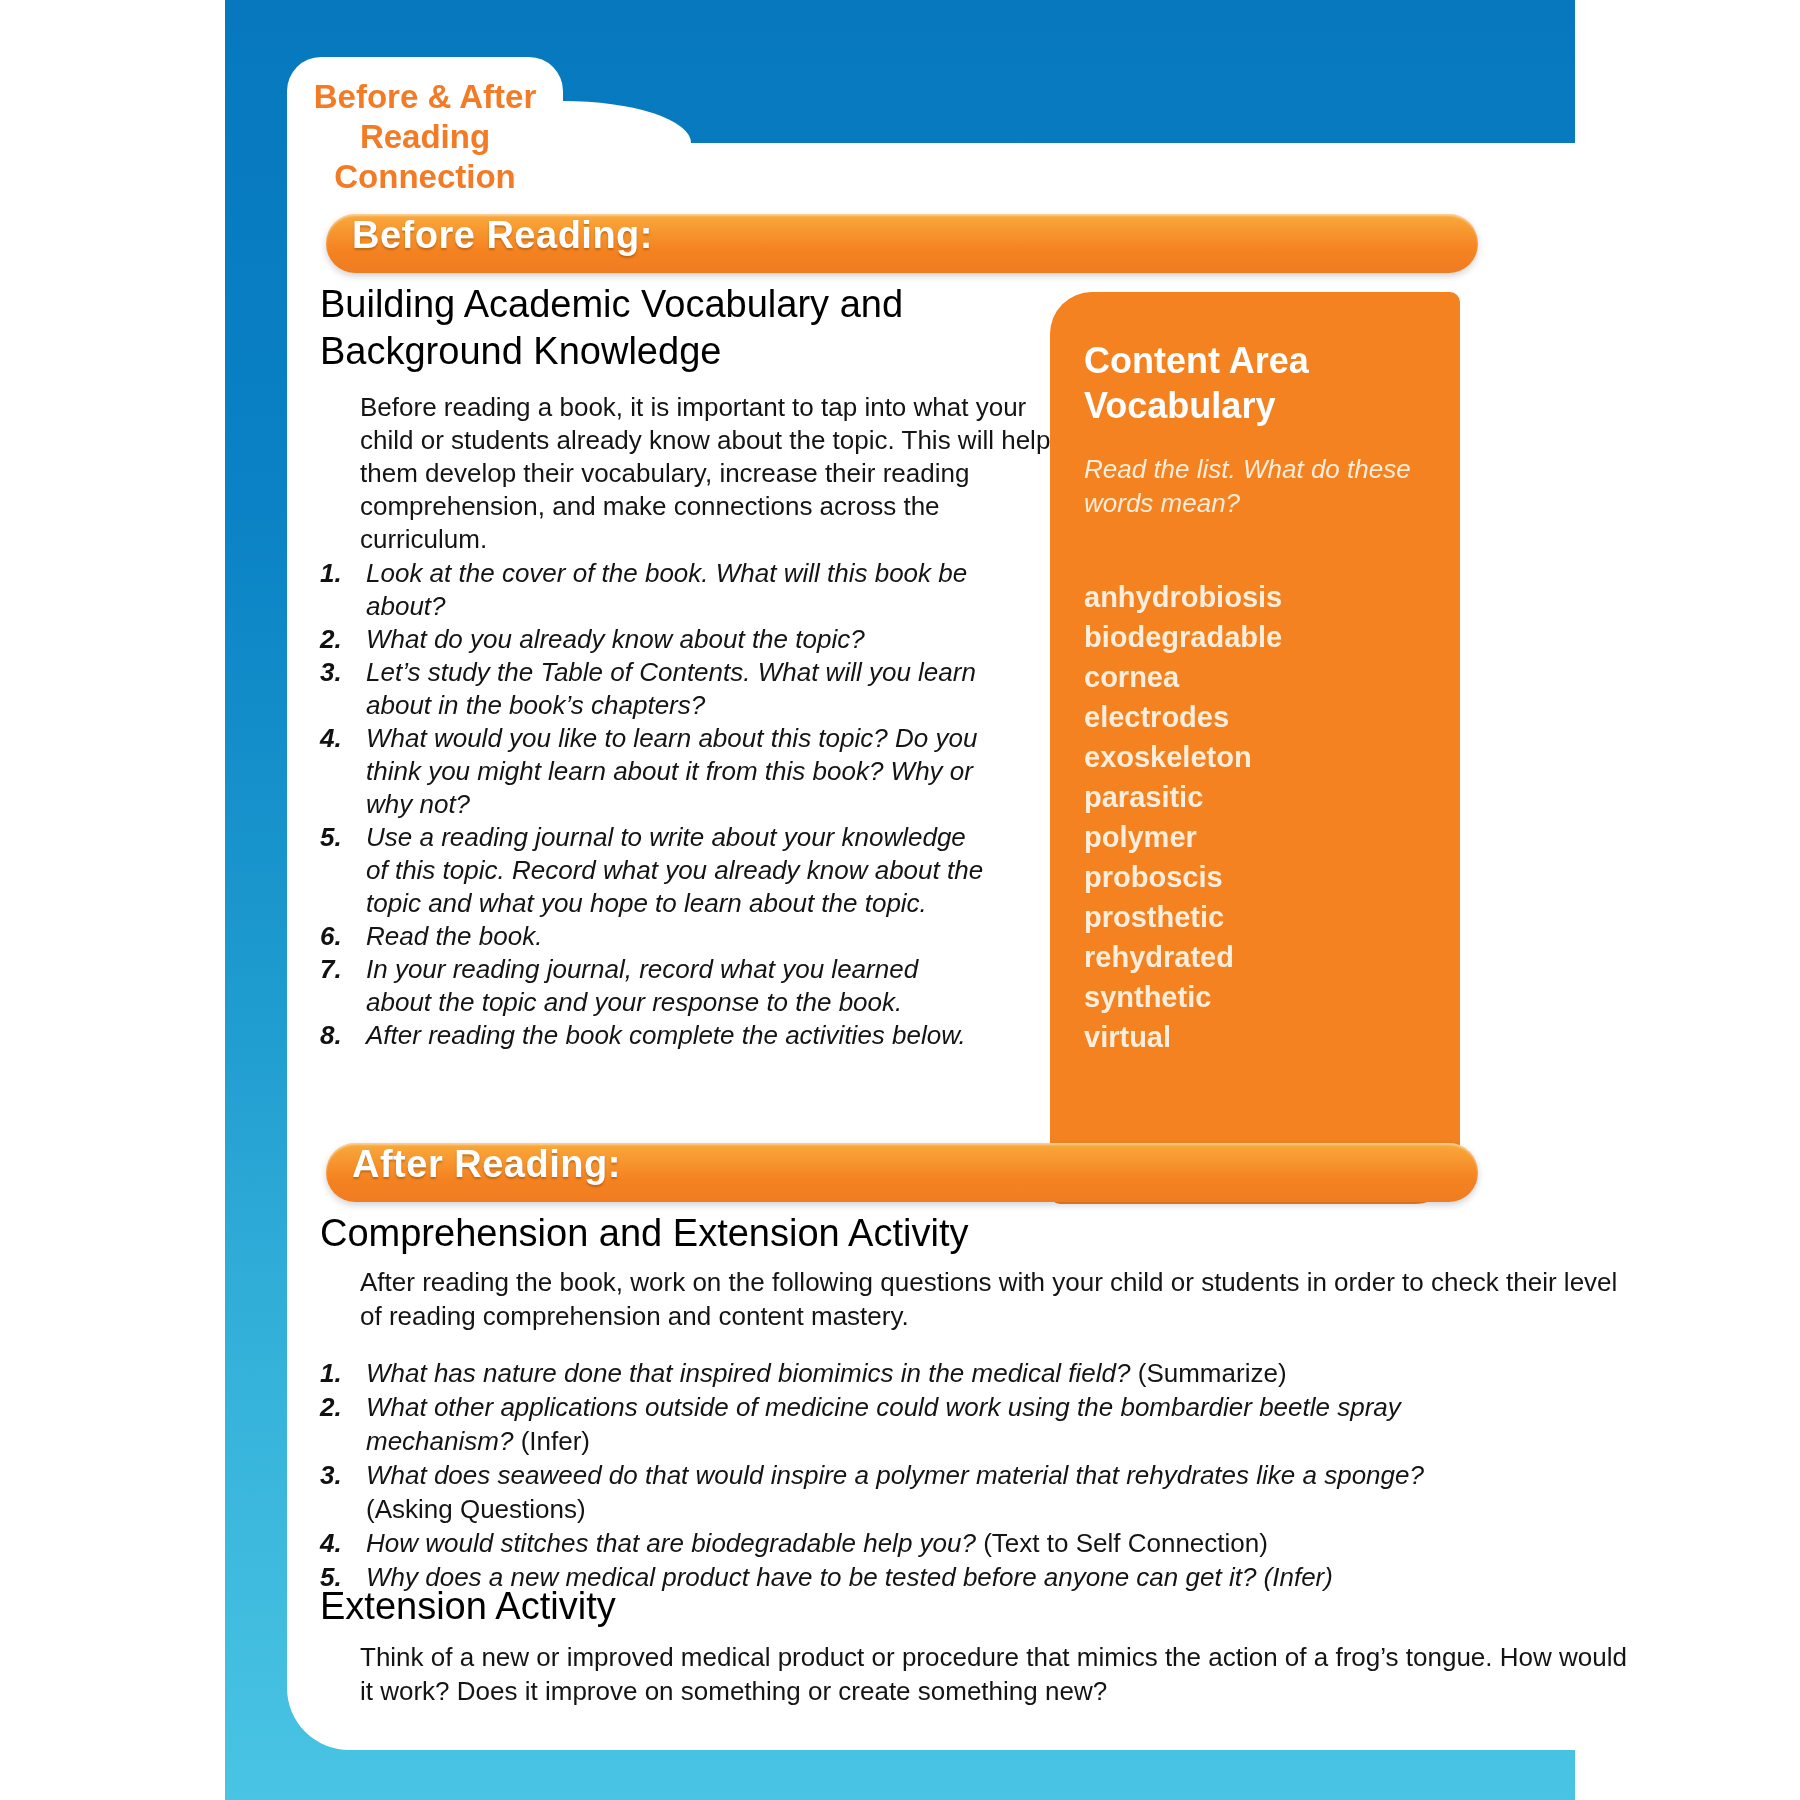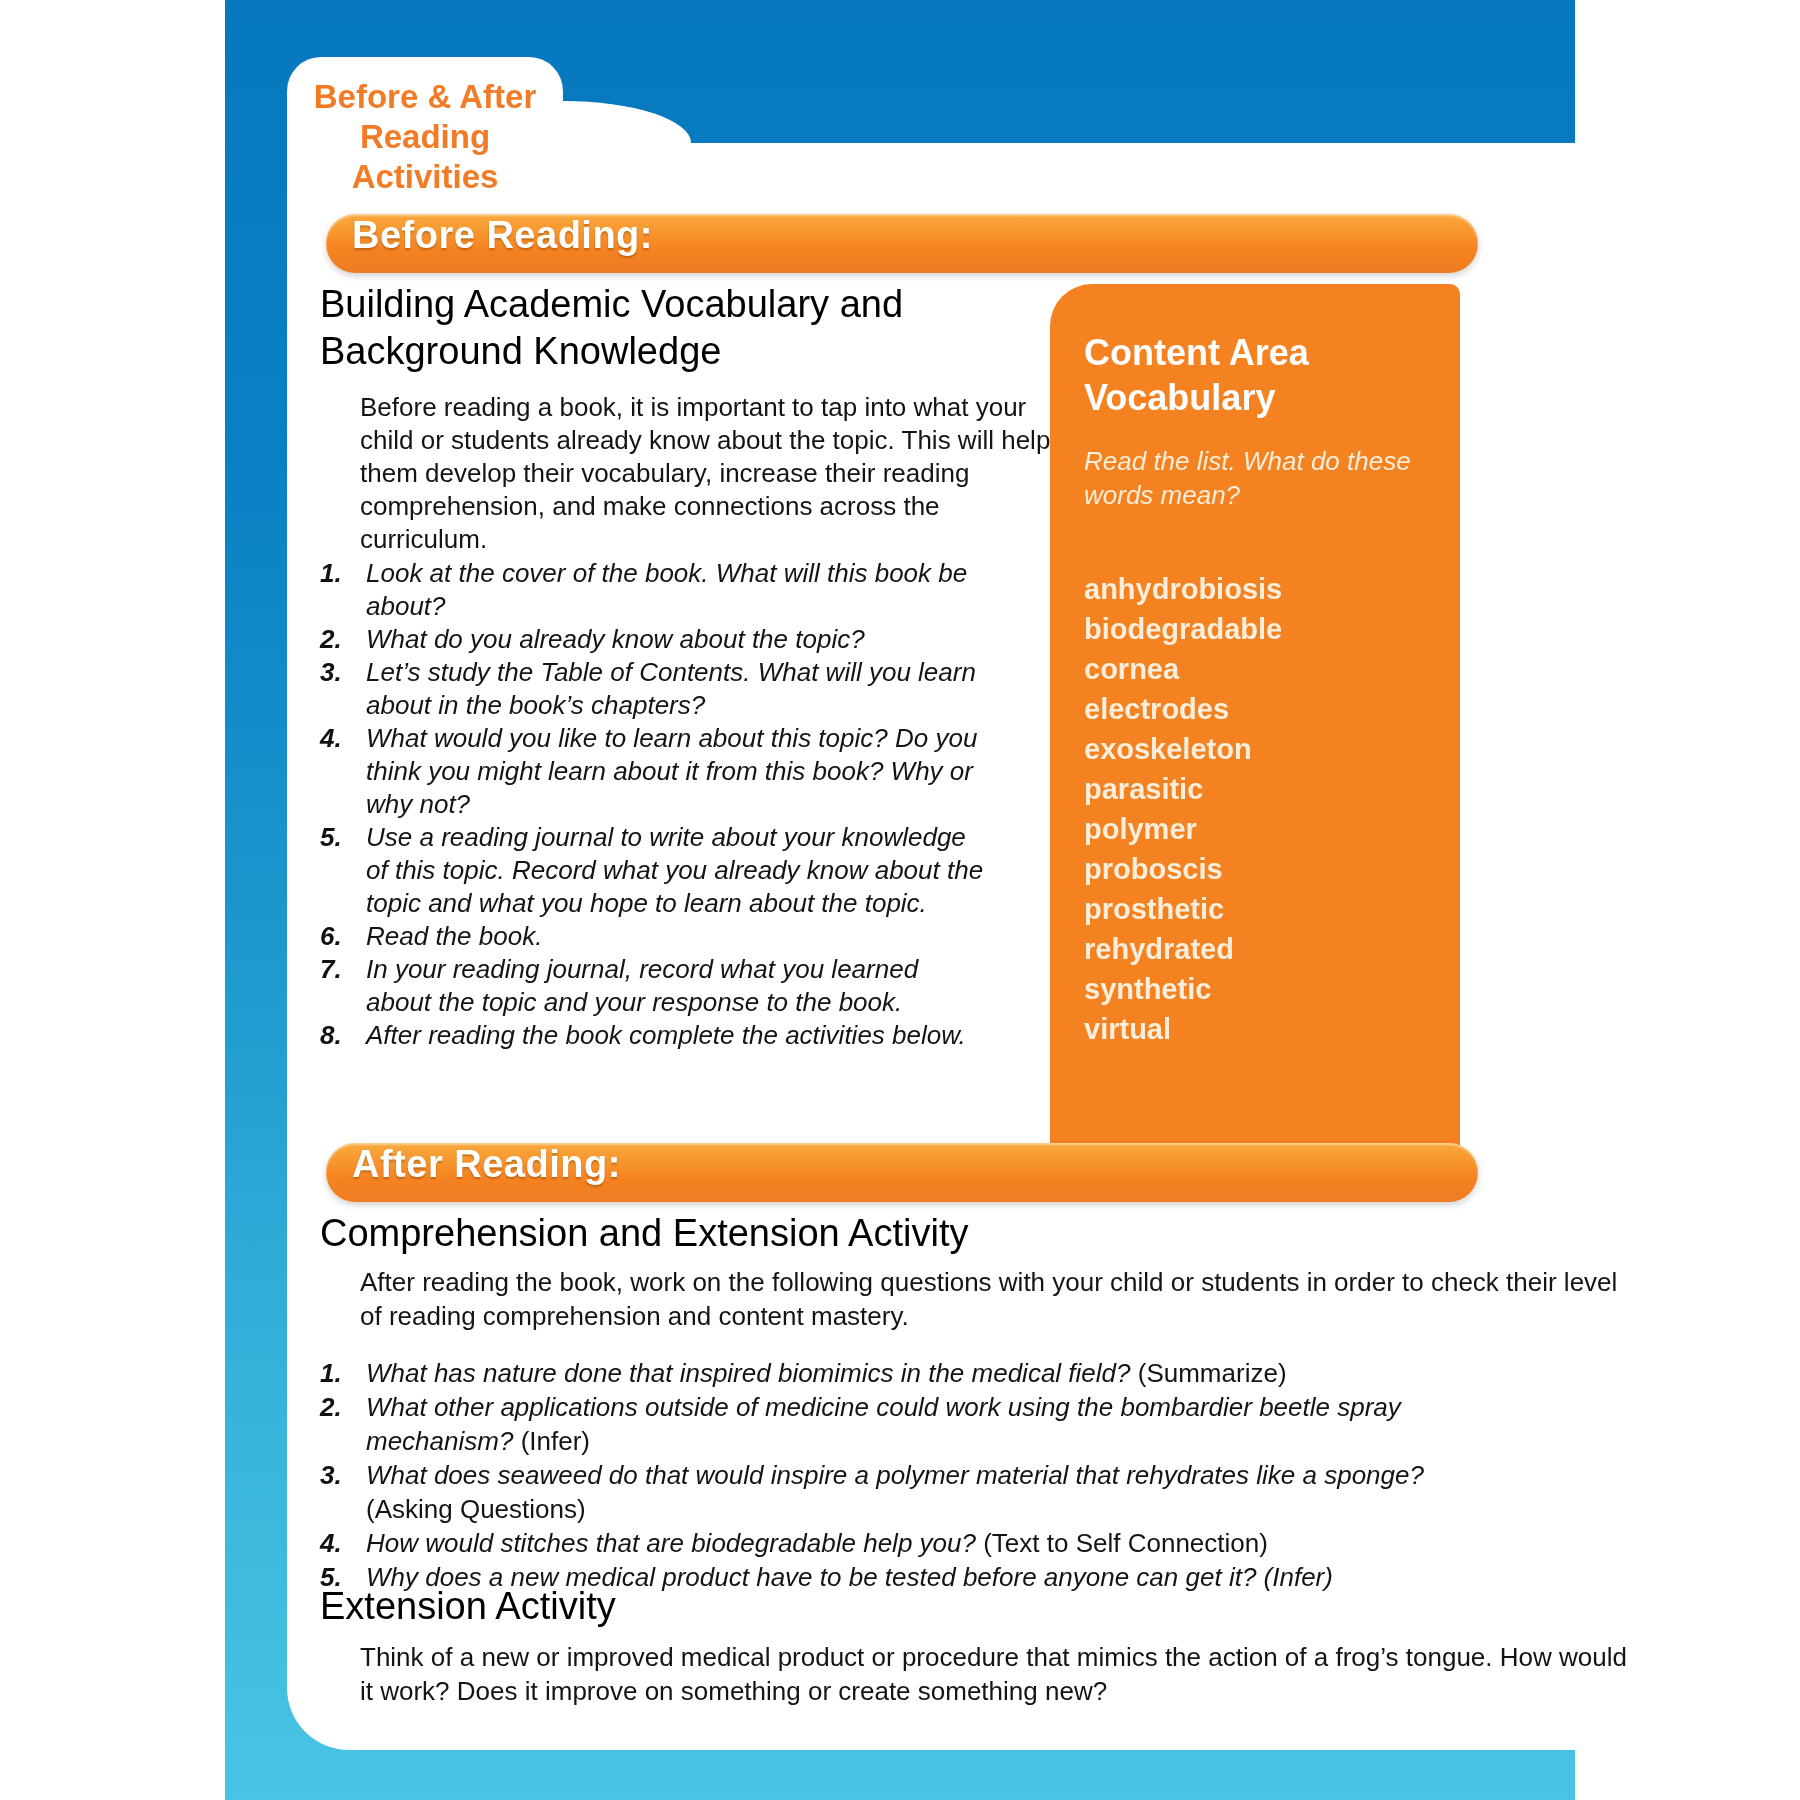--- a/index.html
+++ b/index.html
@@ -48,39 +48,39 @@
   .steps .num { flex:0 0 46px; font-weight:bold; font-style:italic; color:#111; }
   .steps .txt { font-style:italic; color:#141414; }
   .before-steps { left:95px; top:557px; width:668px; font-size:26px; line-height:33px; }
   .before-steps .txt { width:622px; }
   .after-questions { left:95px; top:1356px; width:1150px; font-size:26px; line-height:34px; }
   .after-questions .txt { width:1104px; }
   .qtag { font-style:normal; }
   .qtag.italic { font-style:italic; }
 
   
-  .vocab { position:absolute; left:825px; top:284px; width:410px; height:912px;
+  .vocab { position:absolute; left:825px; top:292px; width:410px; height:912px;
     background:#F58220; border-radius:42px 10px 46px 10px; padding:46px 28px 0 34px; }
   .vocab-heading { color:#ffffff; font-weight:bold; font-size:36px; line-height:45px; margin-bottom:24px; }
   .vocab-sub { color:#FAEDDA; font-style:italic; font-size:26px; line-height:34px; width:330px; margin-bottom:57px; }
   .vocab-words { list-style:none; }
   .vocab-words li { color:#FBEEDC; font-size:29px; line-height:40px; font-weight:600; }
 </style>
 </head>
 <body>
 
 <div class="canvas">
   <div class="page">
 
     <div class="card"></div>
     <div class="tab-swoosh"></div>
 
     <div class="tab">
       <div class="tab-title">Before &amp; After</div>
-      <div class="tab-title">Reading Activities</div>
+      <div class="tab-title">Reading Connection</div>
     </div>
 
     <div class="banner before">
       <span class="banner-label">Before Reading:</span>
     </div>
 
     <div class="h-black before-heading">Building Academic Vocabulary and Background Knowledge</div>
 
     <div class="body-text before-intro">Before reading a book, it is important to tap into what your child or students already know about the topic. This will help them develop their vocabulary, increase their reading comprehension, and make connections across the curriculum.</div>
 

